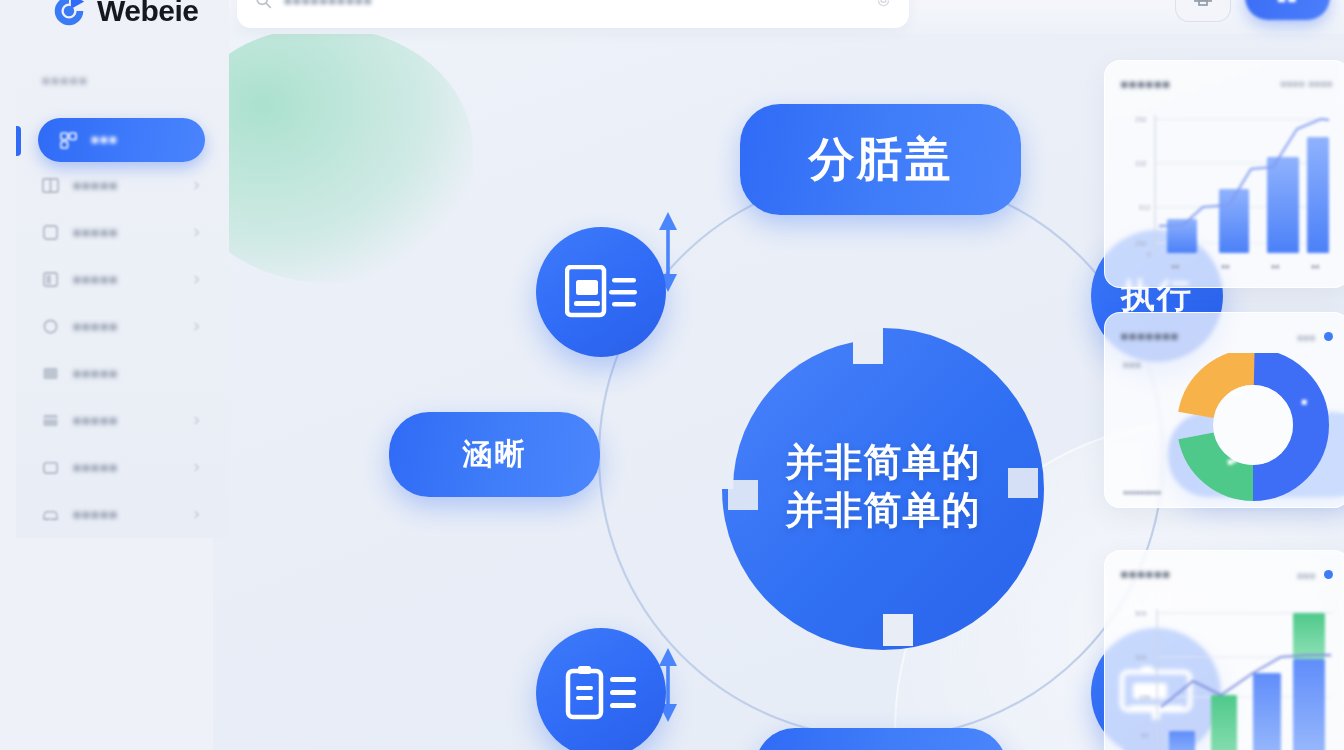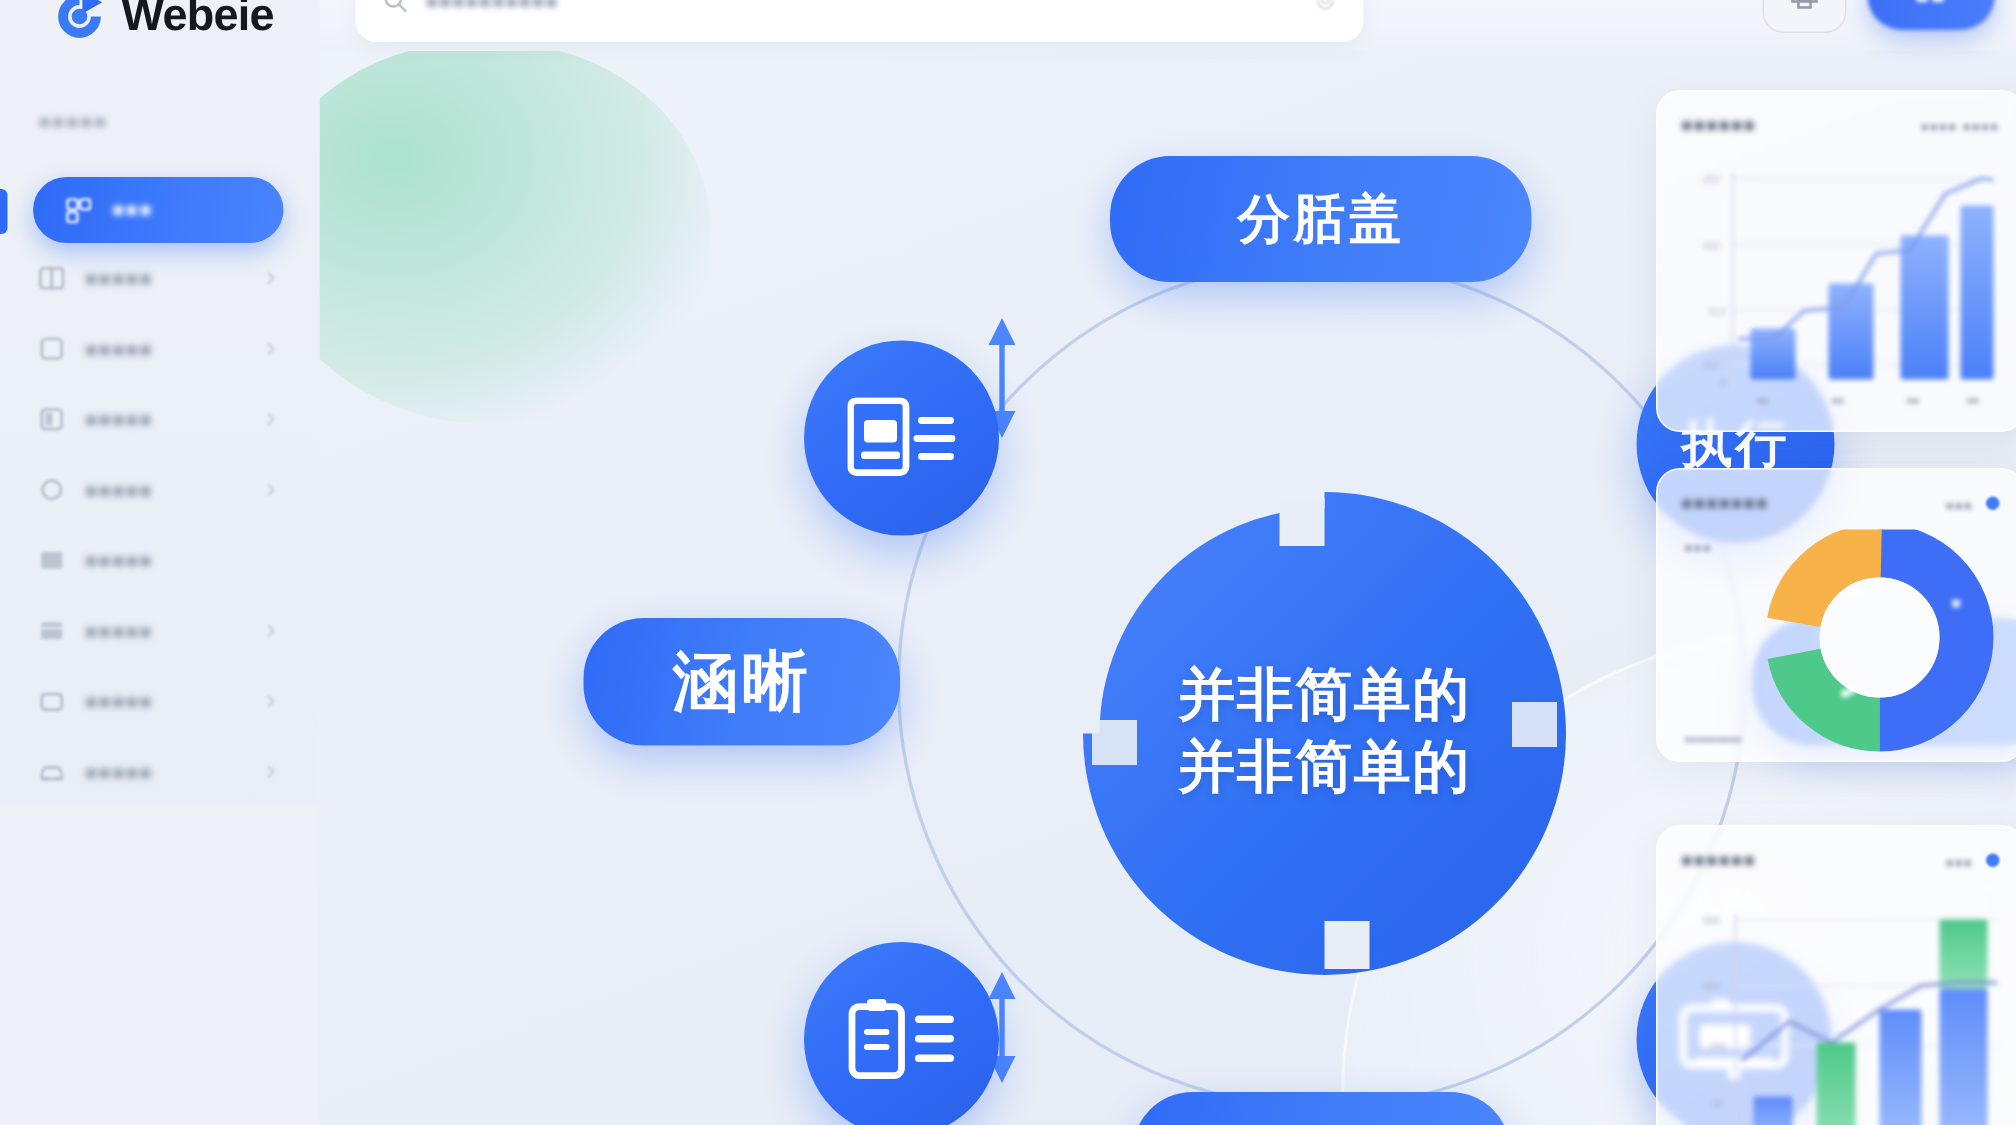--- a/index.html
+++ b/index.html
@@ -5,21 +5,21 @@
   * { box-sizing: border-box; margin: 0; padding: 0; }
   html, body {
     width: 1344px; height: 750px; overflow: hidden;
     font-family: "Liberation Sans", "DejaVu Sans", sans-serif;
     background: #eef1f7;
   }
   .app { position: relative; width: 1344px; height: 750px; background: #eef2f8; }
 
   
   .sidebar {
-    position: absolute; left: 0; top: 0; width: 213px; height: 538px;
+    position: absolute; left: 16px; top: 0; width: 213px; height: 538px;
     background: linear-gradient(180deg,#eef1f7 0%,#e9eef6 100%);
     z-index: 6;
   }
   .brand { position: absolute; left: 34px; top: -8px; display: flex; align-items: center; gap: 9px; }
   .brand-logo { width: 38px; height: 38px; position: relative; flex: 0 0 auto; }
   .brand-name { font-size: 30px; font-weight: 800; color: #141821; letter-spacing: -0.5px; }
 
   .side-section {
     position: absolute; left: 26px; top: 74px;
     font-size: 12px; font-weight: 700; color: #9aa3b4;
@@ -100,22 +100,22 @@
   .ring-svg { position: absolute; left: 0; top: 0; }
 
   .node { position: absolute; z-index: 3; }
   .pill {
     border-radius: 40px; display: flex; align-items: center; justify-content: center;
     color: #fff; font-weight: 800; letter-spacing: 2px;
     background: linear-gradient(100deg,#2f6bf6 0%,#3f7cf8 50%,#4b86fd 100%);
     box-shadow: 0 10px 26px rgba(47,107,246,.30);
     font-family: "DejaVu Sans", "Liberation Sans", sans-serif;
   }
-  .pill-top    { left: 527px; top: 70px;  width: 281px; height: 84px;  font-size: 35px; }
-  .pill-left   { left: 176px; top: 378px; width: 211px; height: 85px;  font-size: 44px; }
+  .pill-top    { left: 527px; top: 70px;  width: 281px; height: 111px;  font-size: 46px; }
+  .pill-left   { left: 176px; top: 378px; width: 211px; height: 85px;  font-size: 30px; }
   .pill-right  { left: 955px; top: 378px; width: 205px; height: 85px;  font-size: 35px; }
   .pill-bottom { left: 542px; top: 694px; width: 252px; height: 88px;  font-size: 35px; }
 
   .circ {
     border-radius: 50%; display: flex; align-items: center; justify-content: center;
     color: #fff; font-weight: 800;
     background: linear-gradient(145deg,#3d7bfa 0%,#2f6bf6 55%,#2a5fe8 100%);
     box-shadow: 0 12px 28px rgba(47,107,246,.30);
     font-family: "DejaVu Sans", "Liberation Sans", sans-serif;
   }
@@ -125,21 +125,21 @@
   .circ-br { left: 878px; top: 594px; width: 130px; height: 130px; }
 
   .hub {
     position: absolute; left: 509px; top: 294px; width: 322px; height: 322px; z-index: 2;
   }
   .hub-label {
     position: absolute; left: 0; top: 0; width: 100%; height: 100%;
     display: flex; flex-direction: column; align-items: center; justify-content: center;
     color: #fff; font-weight: 800; font-size: 38px; line-height: 1.26; letter-spacing: 1px;
     text-shadow: 0 2px 6px rgba(20,50,120,.22);
-    font-family: Liberation Sans, sans-serif;
+    font-family: Liberation Mono, monospace;
   }
 
   
   .card {
     position: absolute; right: -6px; background: rgba(255,255,255,.72);
     border-radius: 16px; border: 1px solid rgba(255,255,255,.9);
     box-shadow: 0 8px 26px rgba(50,70,120,.07);
     padding: 14px 16px; z-index: 4; backdrop-filter: blur(2px);
   }
   .card-1 { top: 26px;  width: 246px; height: 228px; }

